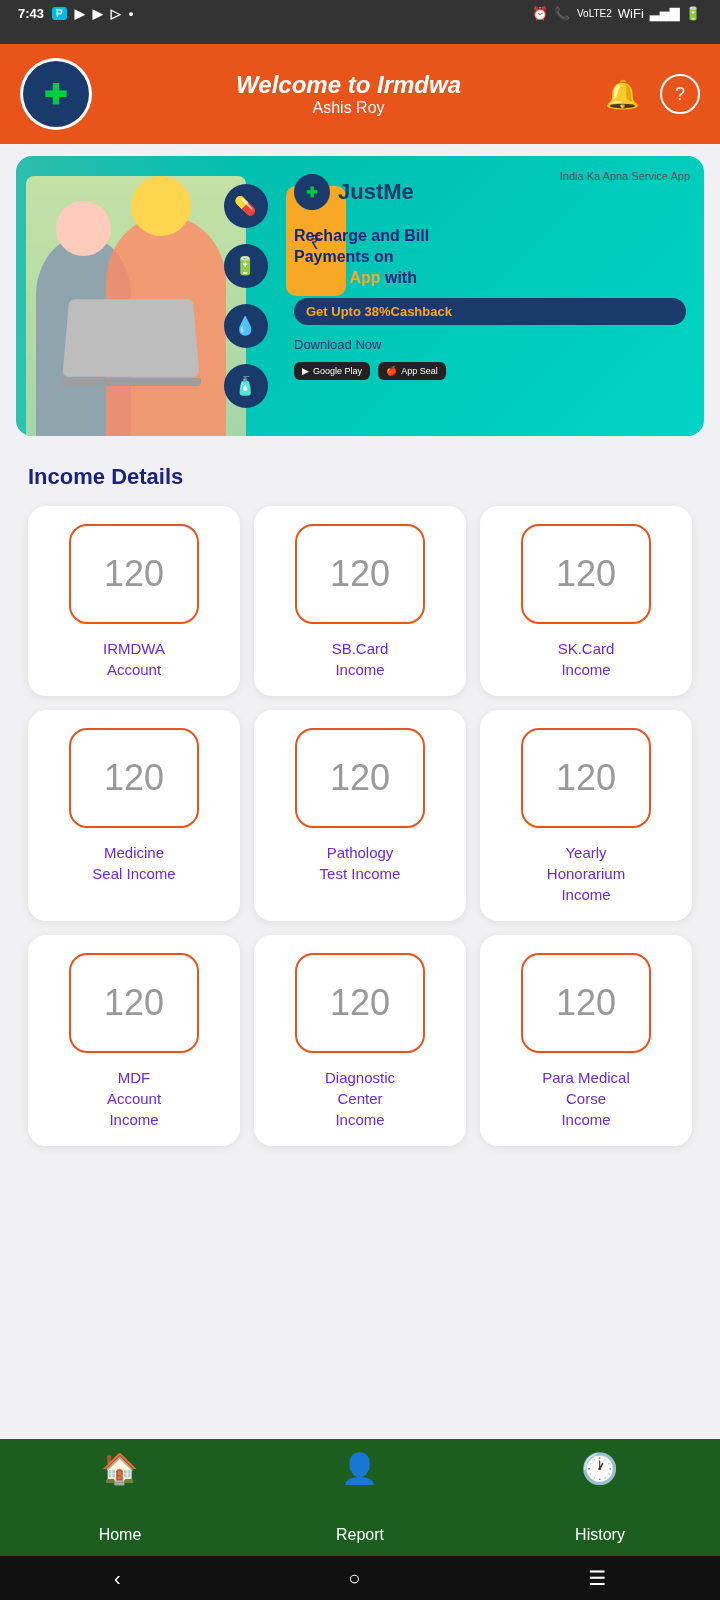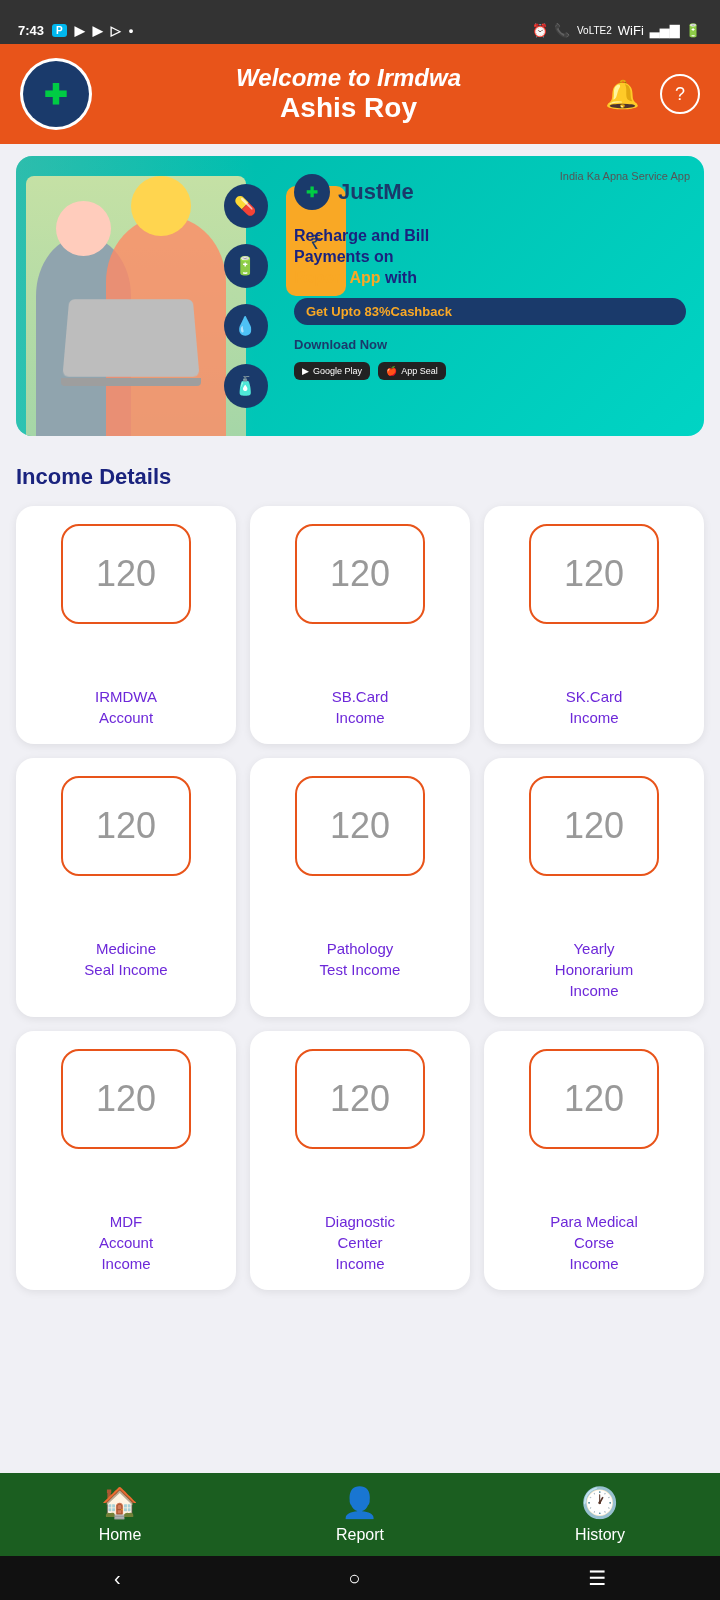--- a/index.html
+++ b/index.html
@@ -12,21 +12,21 @@
       display: flex;
       flex-direction: column;
     }
 
     
     .status-bar {
       background: #333;
       color: white;
       display: flex;
       justify-content: space-between;
-      align-items: flex-end;
+      align-items: flex-start;
       padding: 6px 18px;
       height: 44px;
       font-size: 13px;
     }
     .status-left { display: flex; align-items: center; gap: 8px; font-weight: 600; }
     .status-right { display: flex; align-items: center; gap: 6px; }
 
     
     .header {
       background: #E8541A;
@@ -60,21 +60,21 @@
       color: #00cc44;
       font-size: 28px;
       font-weight: bold;
     }
     .header-text {
       flex: 1;
       color: white;
       text-align: center;
     }
     .header-title { font-size: 24px; font-weight: 600; font-style: italic; }
-    .header-subtitle { font-size: 28px; font-weight: 700; }
+    .header-subtitle { font-size: 16px; font-weight: 400; }
     .header-icons { display: flex; gap: 20px; align-items: center; }
     .header-icon-btn {
       color: white;
       font-size: 28px;
       cursor: pointer;
       background: none;
       border: none;
     }
 
     
@@ -124,21 +124,21 @@
     .banner-cashback {
       background: #1a3a6b;
       color: #f9a825;
       font-size: 13px;
       font-weight: 700;
       padding: 6px 12px;
       border-radius: 20px;
       display: inline-block;
       margin-top: 4px;
     }
-    .banner-download { font-size: 13px; color: #1a3a6b; font-weight: 700; margin-top: 6px; }
+    .banner-download { font-size: 13px; color: #1a3a6b; font-weight: 400; margin-top: 6px; }
     .banner-stores { display: flex; gap: 8px; margin-top: 4px; }
     .store-badge {
       background: #222;
       color: white;
       font-size: 9px;
       padding: 4px 8px;
       border-radius: 6px;
       display: flex;
       align-items: center;
       gap: 4px;
@@ -171,21 +171,21 @@
       border-radius: 10px;
       display: flex;
       align-items: center;
       justify-content: center;
       color: #1a3a6b;
       font-size: 24px;
     }
 
     
     .income-section {
-      padding: 10px 16px 0;
+      padding: 10px 28px 0;
     }
     .income-title {
       font-size: 22px;
       font-weight: 600;
       color: #1a237e;
       margin-bottom: 16px;
       margin-top: 6px;
     }
 
     
@@ -197,21 +197,20 @@
     }
 
     .income-card {
       background: white;
       border-radius: 18px;
       padding: 18px 12px 16px;
       display: flex;
       flex-direction: column;
       align-items: center;
       box-shadow: 0 2px 8px rgba(0,0,0,0.08);
-      gap: 48px;
     }
 
     .income-value-box {
       width: 130px;
       height: 100px;
       border: 2.5px solid #E8541A;
       border-radius: 18px;
       display: flex;
       align-items: center;
       justify-content: center;
@@ -247,21 +246,21 @@
       display: flex;
       flex-direction: column;
       align-items: center;
       gap: 6px;
       color: white;
       cursor: pointer;
       flex: 1;
     }
 
     .nav-icon { font-size: 30px; }
-    .nav-label { font-size: 16px; font-weight: 500; }
+    .nav-label { font-size: 16px; font-weight: 500; margin-top: 34px; }
 
     
     .system-nav {
       background: #111;
       display: flex;
       justify-content: space-around;
       align-items: center;
       padding: 10px 0;
       height: 44px;
     }
@@ -345,21 +344,21 @@
     <div class="banner-logo-row">
       <div class="banner-logo-circle">✚</div>
       <span class="banner-brand">JustMe</span>
     </div>
     <div class="banner-tagline">India Ka Apna Service App</div>
     <div class="banner-headline">
       <span>Recharge and Bill<br>Payments on<br></span>
       <span class="banner-highlight">Report App</span>
       <span> with</span>
     </div>
-    <div class="banner-cashback">Get Upto 83%Cashback</div>
+    <div class="banner-cashback">Get Upto 38%Cashback</div>
     <div class="banner-download">Download Now</div>
     <div class="banner-stores">
       <div class="store-badge">
         <span>▶</span>
         <span>Google Play</span>
       </div>
       <div class="store-badge">
         <span>🍎</span>
         <span>App Seal</span>
       </div>

